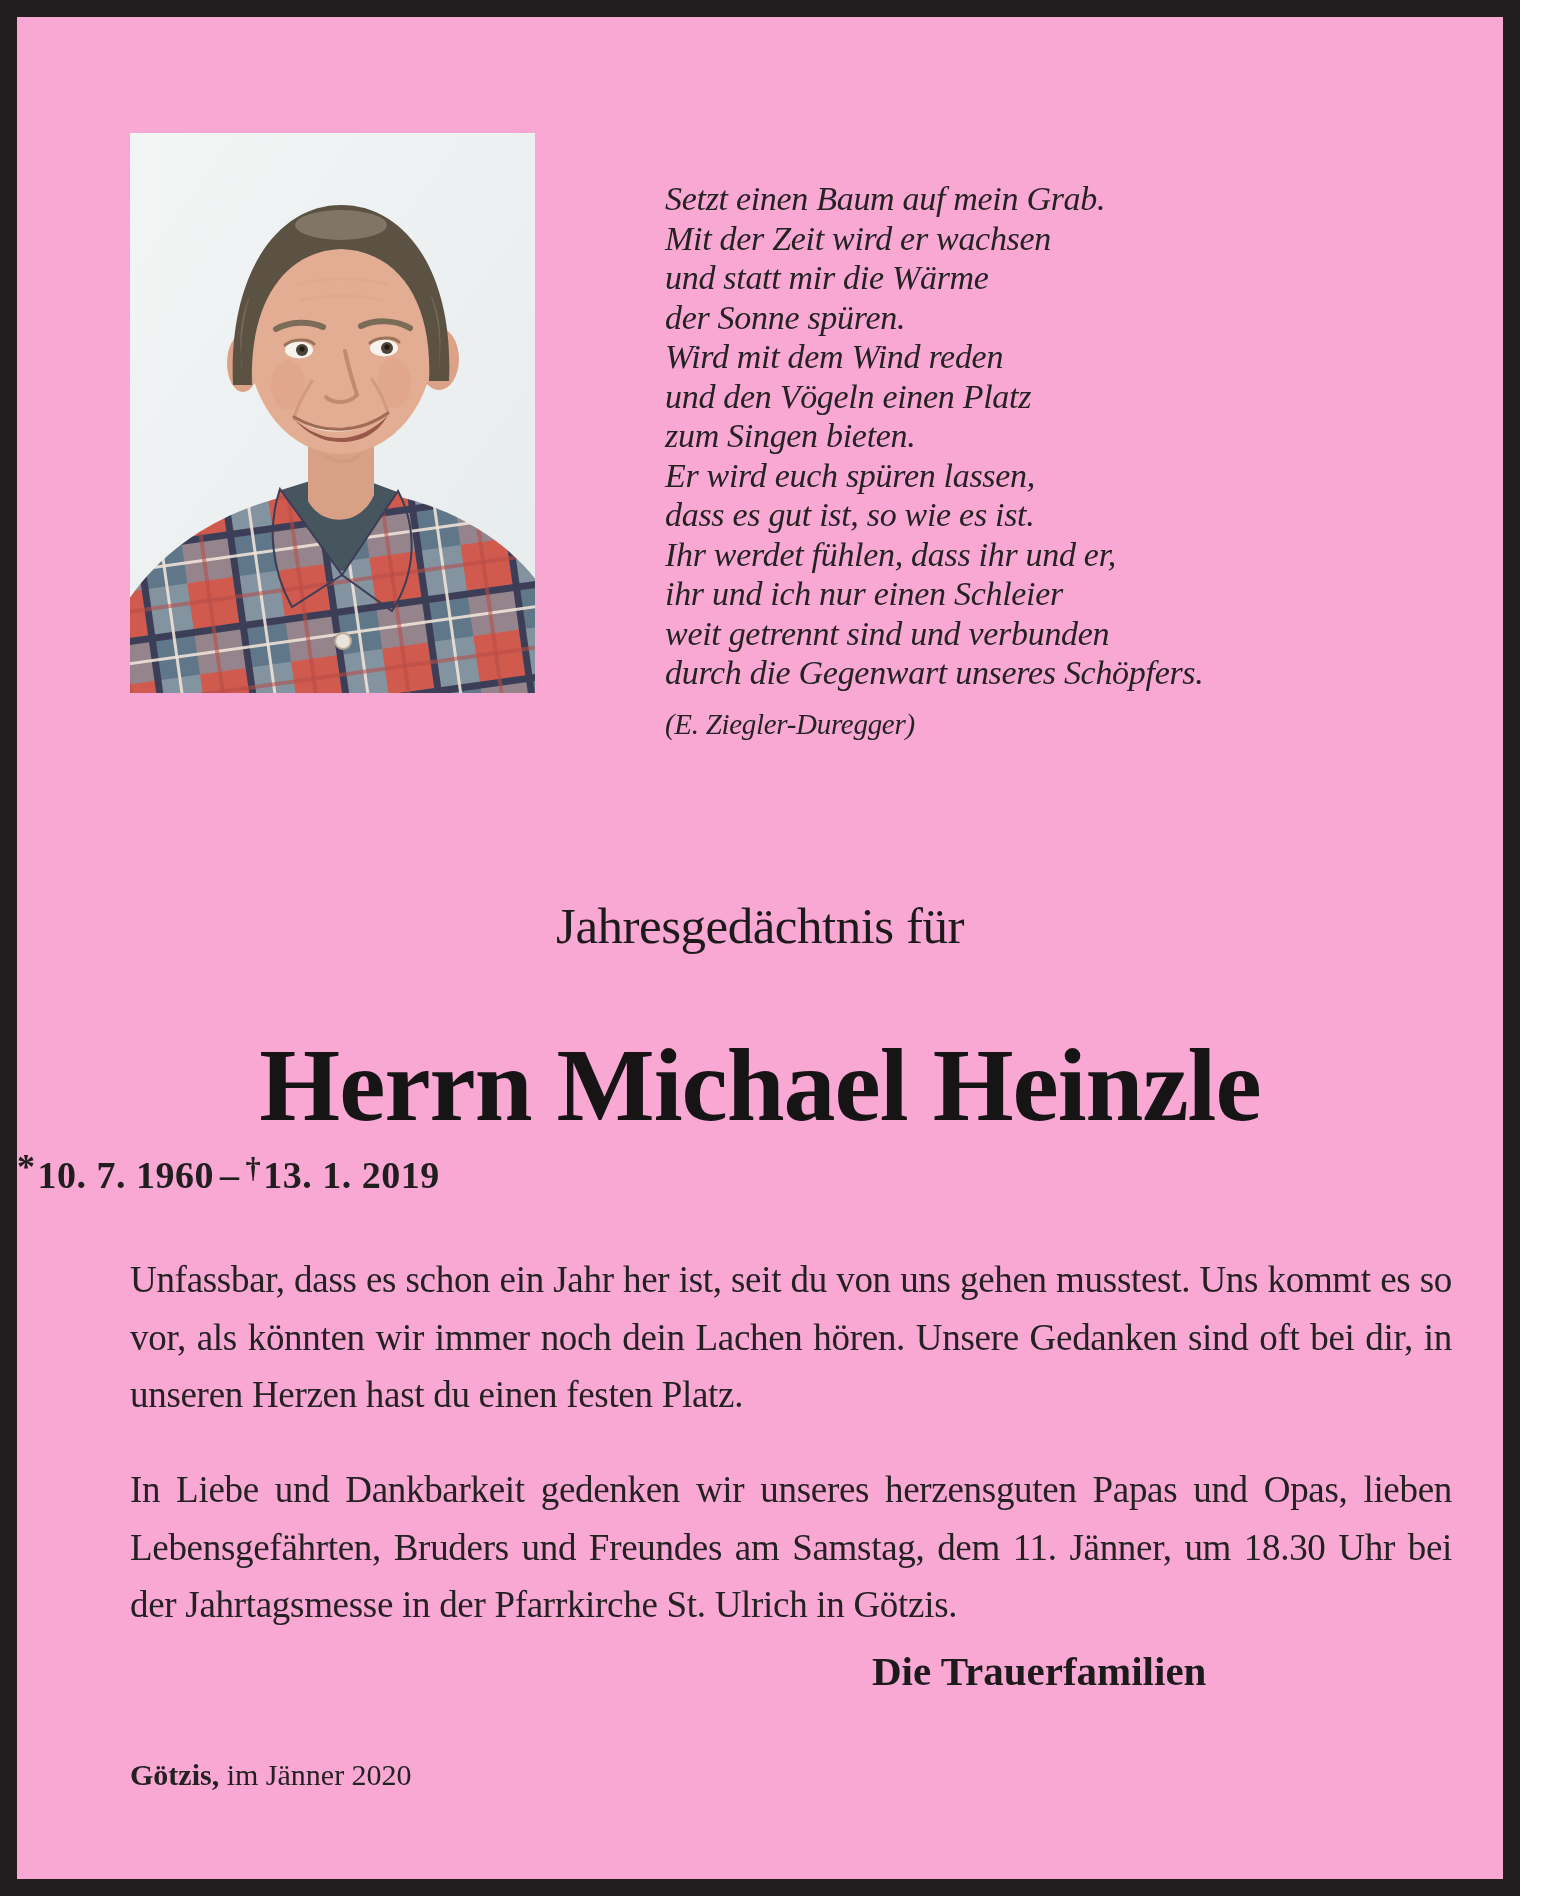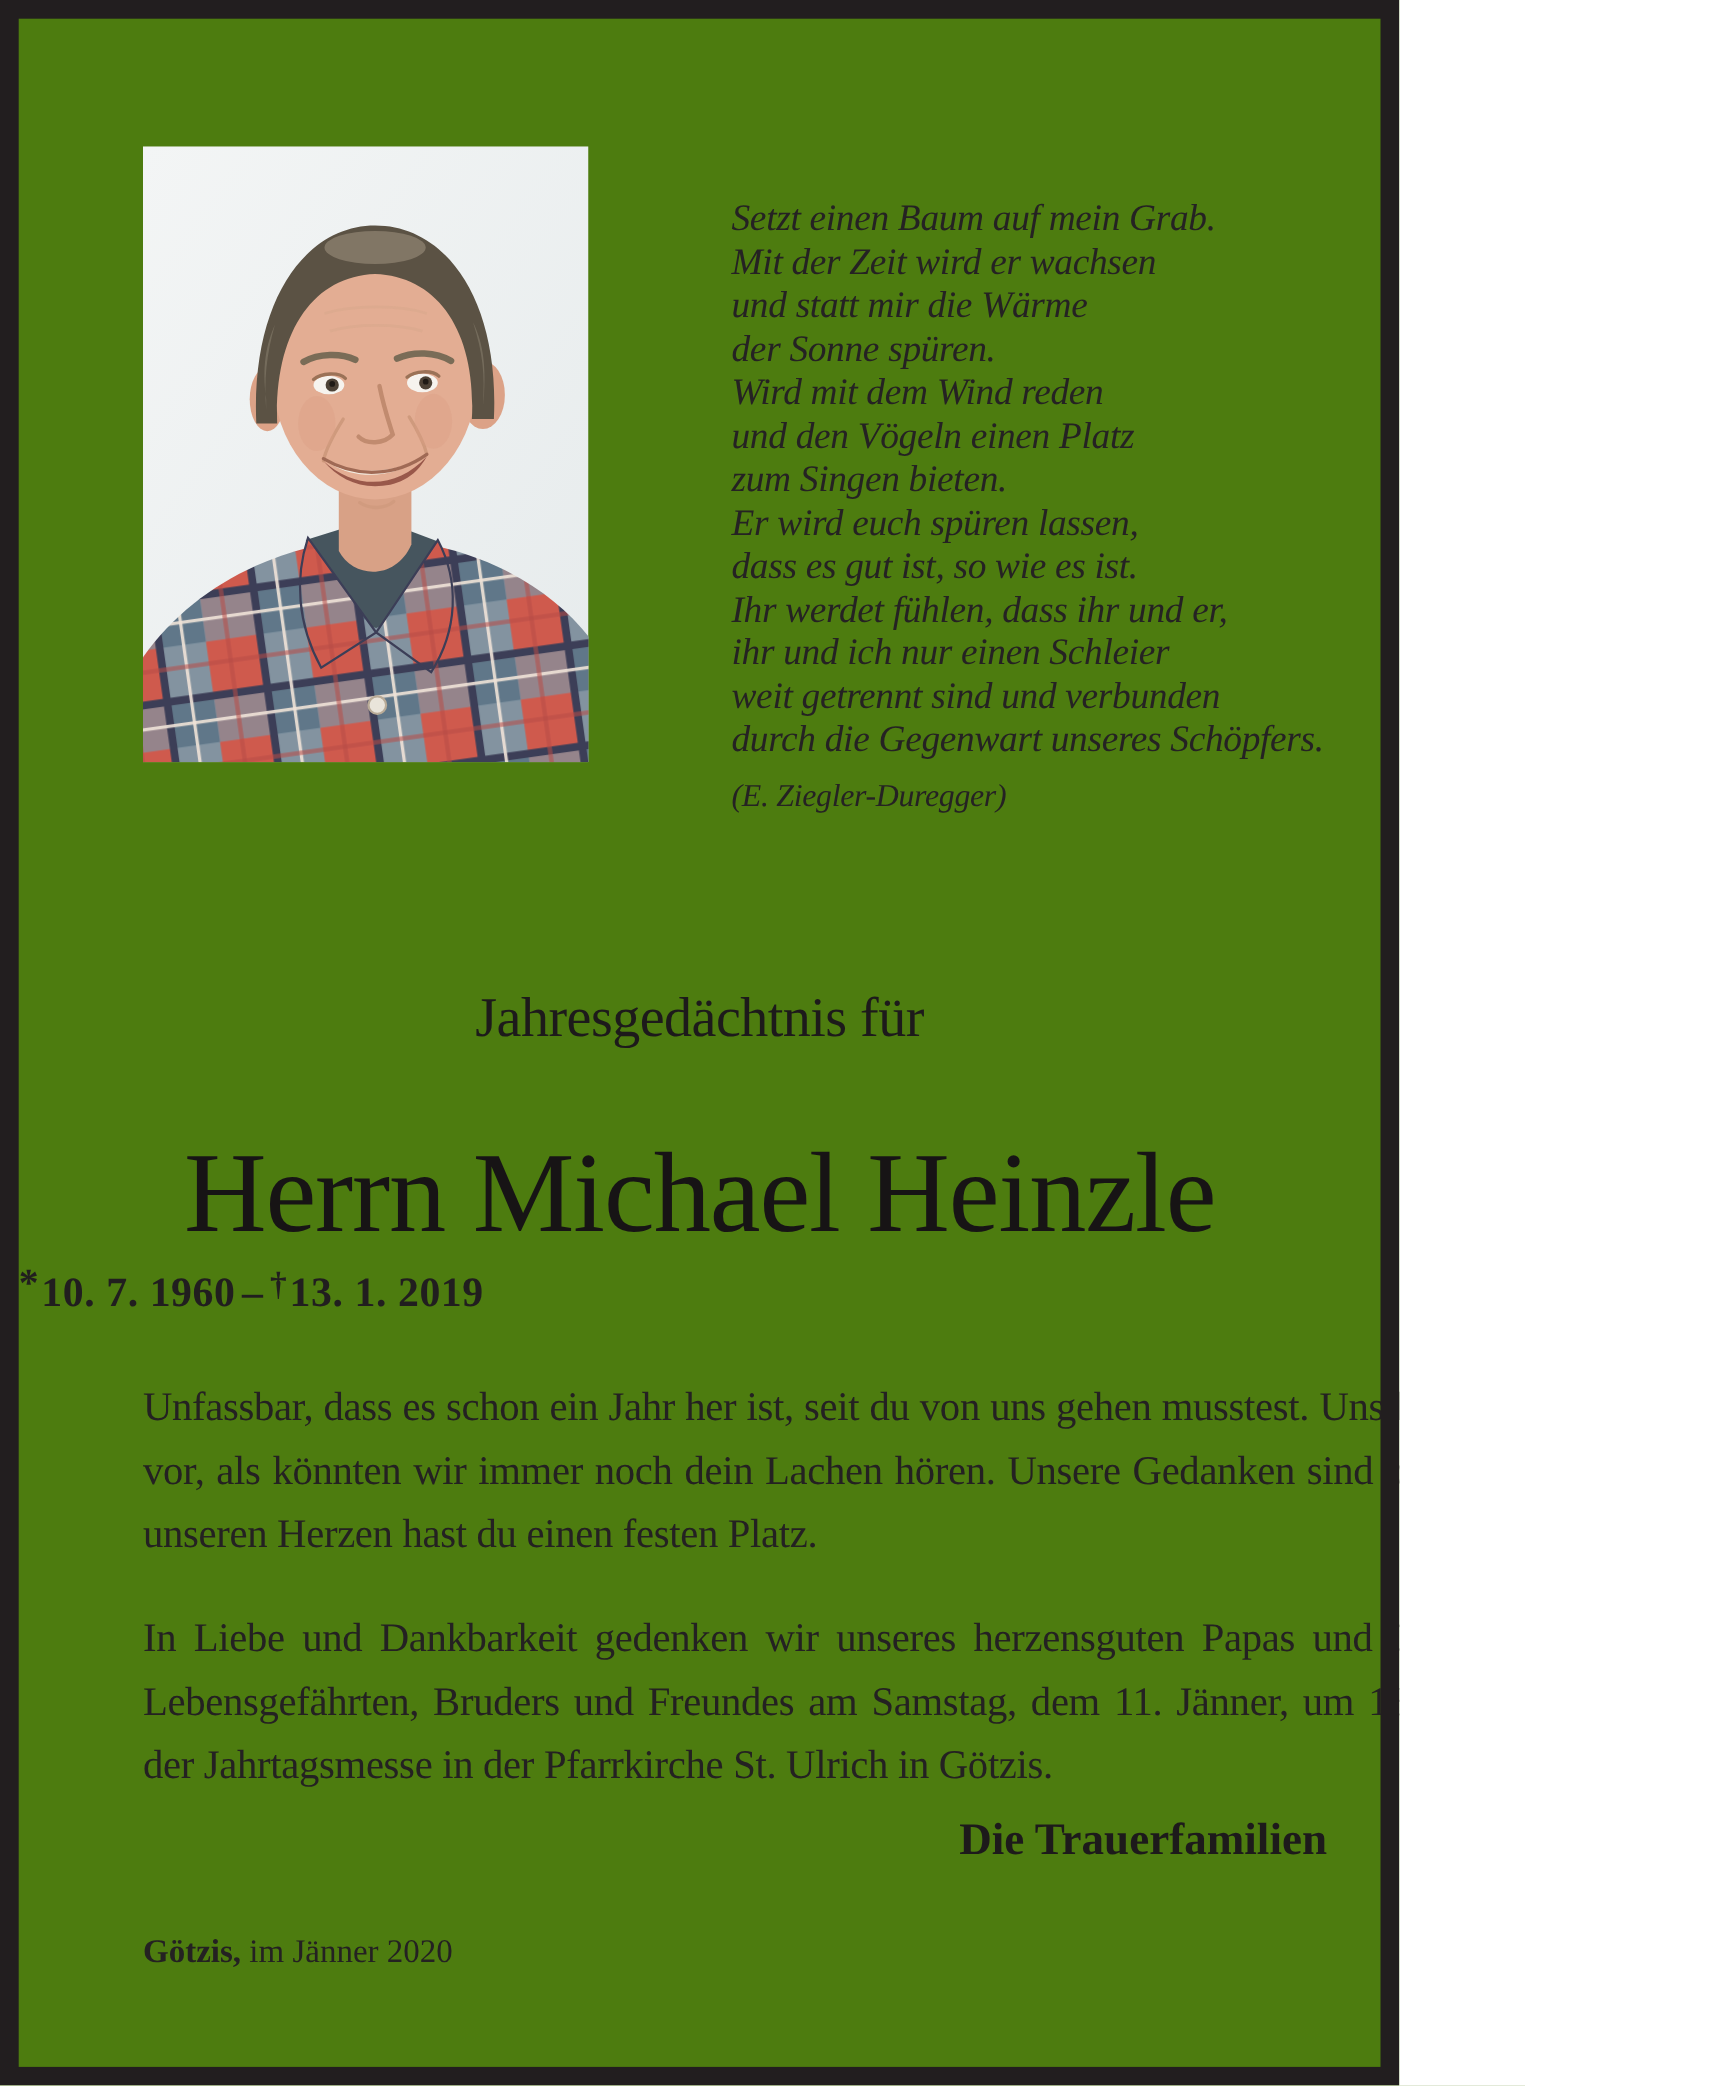--- a/index.html
+++ b/index.html
@@ -1,20 +1,20 @@
 <!DOCTYPE html>
 <html><head>
 <meta charset="utf-8">
 <style>
   html, body { margin: 0; padding: 0; background: #ffffff; }
   .page {
     position: relative;
-    width: 1272px;
+    width: 1520px;
     height: 1896px;
-    background: #4d7c0f;
+    background: #f9a8d4;
     overflow: hidden;
     font-family: "Liberation Serif", serif;
     color: #211e1f;
   }
   .frame {
     position: absolute;
     inset: 0;
     border: 17px solid #221e1f;
     box-sizing: border-box;
     pointer-events: none;
@@ -40,21 +40,21 @@
     font-size: 51px;
     line-height: 1;
     letter-spacing: -0.5px;
     color: #1d1a1b;
   }
   .name {
     position: absolute; left: 0; right: 0; top: 1016px;
     margin: 0;
     text-align: center;
     font-size: 104px;
-    font-weight: normal;
+    font-weight: bold;
     line-height: 1;
     letter-spacing: -1px;
     color: #171415;
   }
   .dates {
     position: absolute; left: 0; right: 0; top: 1136px;
     text-align: left;
     font-size: 38px;
     font-weight: bold;
     line-height: 1.2;

